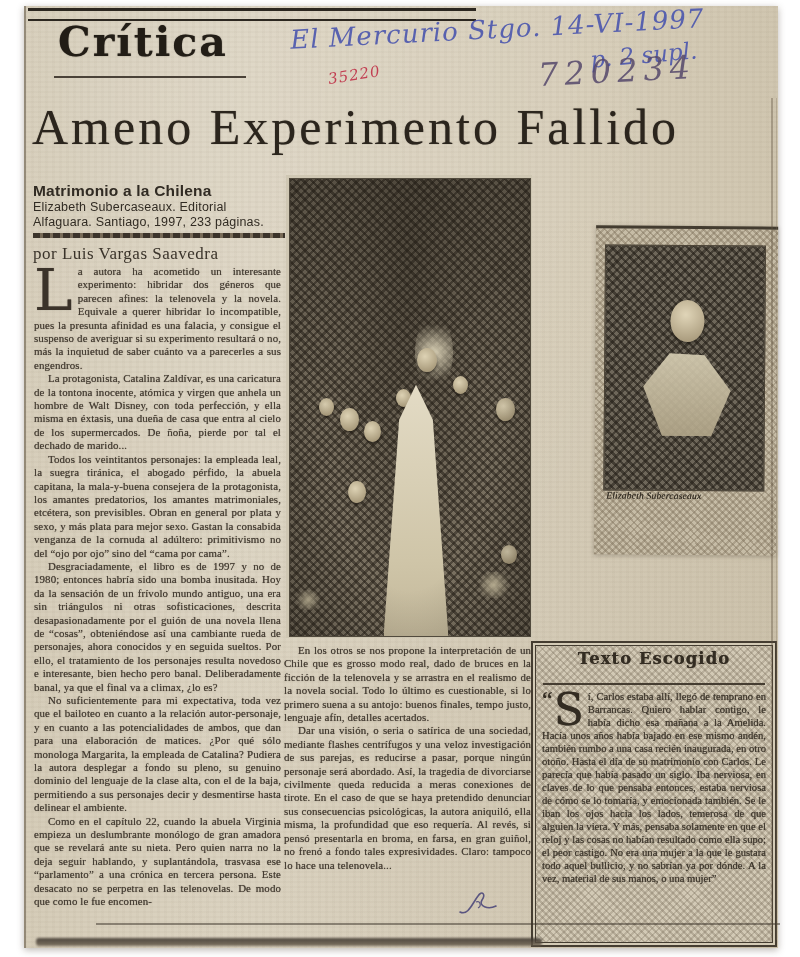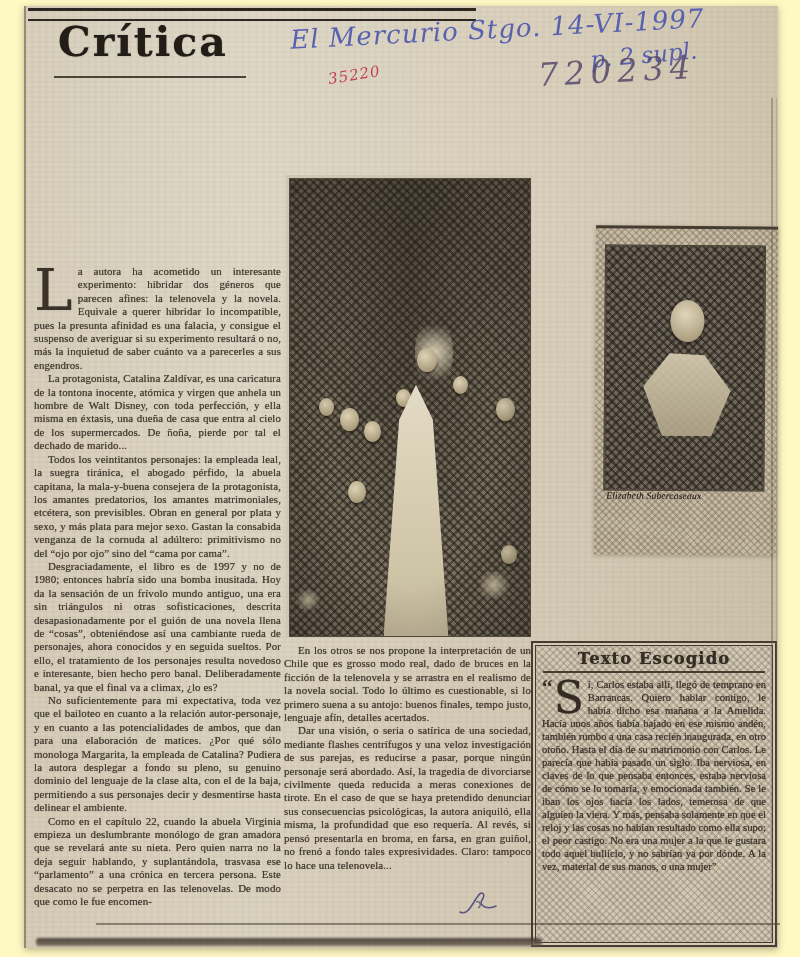--- a/index.html
+++ b/index.html
@@ -1,17 +1,17 @@
 <!DOCTYPE html>
 <html><head>
 <meta charset="utf-8">
 <style>
   html,body{margin:0;padding:0;}
   body{background:#b9b6ae;font-family:"Liberation Serif",serif;}
-  .page{position:relative;width:800px;height:957px;background:#fef9c3;overflow:hidden;margin:0 auto;}
+  .page{position:relative;width:800px;height:957px;background:#ffffff;overflow:hidden;margin:0 auto;}
   .abs{position:absolute;}
 
   
   .clip{
     position:absolute;left:24px;top:6px;width:754px;height:942px;
     background:
       radial-gradient(ellipse at 20% 10%, rgba(255,255,255,.10), transparent 60%),
       radial-gradient(ellipse at 80% 90%, rgba(120,100,70,.08), transparent 55%),
       linear-gradient(90deg,#d5ccb8,#dcd4c2 30%,#d8cfbb 72%,#d0c6b0);
     box-shadow:0 2px 7px rgba(60,50,35,.35);
@@ -106,21 +106,21 @@
     color:#332d24;letter-spacing:.2px;text-shadow:0 0 .6px rgba(51,45,36,.8);}
 
   
   .texto-box{left:507px;top:635px;width:246px;height:306px;box-sizing:border-box;
     border:2px solid #453d31;
     box-shadow:inset 0 0 0 2px #d4cbb6, inset 0 0 0 3px #453d31;
     background-color:#d2c9b5;
     background-image:
       repeating-linear-gradient(45deg, rgba(115,103,84,.3) 0 2px, transparent 2px 5px),
       repeating-linear-gradient(135deg, rgba(115,103,84,.26) 0 2px, transparent 2px 5px);}
-  .texto-title{margin:6px 10px 0 10px;padding-bottom:3px;border-bottom:2px solid #453d31;
+  .texto-title{margin:6px 10px 0 10px;padding-bottom:15px;border-bottom:2px solid #453d31;
     text-align:center;font-family:"DejaVu Serif",serif;font-weight:bold;font-size:16.5px;
     letter-spacing:1px;color:#332c22;text-shadow:0 0 .8px rgba(51,44,34,.8);}
   .texto-quote{margin:5px 9px 0 9px;font-family:"Liberation Serif",serif;font-size:10.6px;
     line-height:13px;text-align:justify;color:#3e372d;text-shadow:0 0 .8px rgba(62,55,45,.9);}
   .q-open{float:left;font-size:24px;line-height:20px;padding-right:1px;color:#332c22;}
   .q-drop{float:left;font-size:44px;line-height:36px;padding:2px 4px 0 0;font-family:"DejaVu Serif",serif;color:#332c22;}
 
   
   .flourish{left:428px;top:880px;width:48px;height:34px;}
   .flourish svg{width:100%;height:100%;}
@@ -134,21 +134,29 @@
 
     <div class="abs rule-double-top"></div>
     <div class="abs section-header">Crítica</div>
     <div class="abs rule-critica"></div>
 
     <div class="abs hand hand-source">El Mercurio Stgo. 14-VI-1997</div>
     <div class="abs hand hand-page">p. 2 supl.</div>
     <div class="abs hand hand-red">35220</div>
     <div class="abs hand hand-pencil">720234</div>
 
-
+    <div class="abs headline">Ameno Experimento Fallido</div>
+
+    <div class="abs bookinfo">
+      <div class="book-title">Matrimonio a la Chilena</div>
+      <div class="book-line">Elizabeth Subercaseaux. Editorial</div>
+      <div class="book-line">Alfaguara. Santiago, 1997, 233 páginas.</div>
+      <div class="rule-thick"></div>
+      <div class="byline">por Luis Vargas Saavedra</div>
+    </div>
 
     <div class="abs coltext col1">
       <p class="first"><span class="dropcap">L</span><span>a autora ha acometido un interesante experimento: hibridar dos géneros que parecen afines: la telenovela y la novela. Equivale a querer hibridar lo incompatible, pues la presunta afinidad es una falacia, y consigue el suspenso de averiguar si su experimento resultará o no, más la inquietud de saber cuánto va a parecerles a sus engendros.</span></p>
       <p>La protagonista, Catalina Zaldívar, es una caricatura de la tontona inocente, atómica y virgen que anhela un hombre de Walt Disney, con toda perfección, y ella misma en éxtasis, una dueña de casa que entra al cielo de los supermercados. De ñoña, pierde por tal el dechado de marido...</p>
       <p>Todos los veintitantos personajes: la empleada leal, la suegra tiránica, el abogado pérfido, la abuela capitana, la mala-y-buena consejera de la protagonista, los amantes predatorios, los amantes matrimoniales, etcétera, son previsibles. Obran en general por plata y sexo, y más plata para mejor sexo. Gastan la consabida venganza de la cornuda al adúltero: primitivismo no del “ojo por ojo” sino del “cama por cama”.</p>
       <p>Desgraciadamente, el libro es de 1997 y no de 1980; entonces habría sido una bomba inusitada. Hoy da la sensación de un frívolo mundo antiguo, una era sin triángulos ni otras sofisticaciones, descrita desapasionadamente por el guión de una novela llena de “cosas”, obteniéndose así una cambiante rueda de personajes, ahora conocidos y en seguida sueltos. Por ello, el tratamiento de los personajes resulta novedoso e interesante, bien hecho pero banal. Deliberadamente banal, ya que el final va a climax, ¿lo es?</p>
       <p>No suficientemente para mi expectativa, toda vez que el bailoteo en cuanto a la relación autor-personaje, y en cuanto a las potencialidades de ambos, que dan para una elaboración de matices. ¿Por qué sólo monologa Margarita, la empleada de Catalina? Pudiera la autora desplegar a fondo su pleno, su genuino dominio del lenguaje de la clase alta, con el de la baja, permitiendo a sus personajes decir y desmentirse hasta delinear el ambiente.</p>
       <p>Como en el capítulo 22, cuando la abuela Virginia empieza un deslumbrante monólogo de gran amadora que se revelará ante su nieta. Pero quien narra no la deja seguir hablando, y suplantándola, trasvasa ese “parlamento” a una crónica en tercera persona. Este desacato no se perpetra en las telenovelas. De modo que como le fue encomen-</p>
     </div>
 

